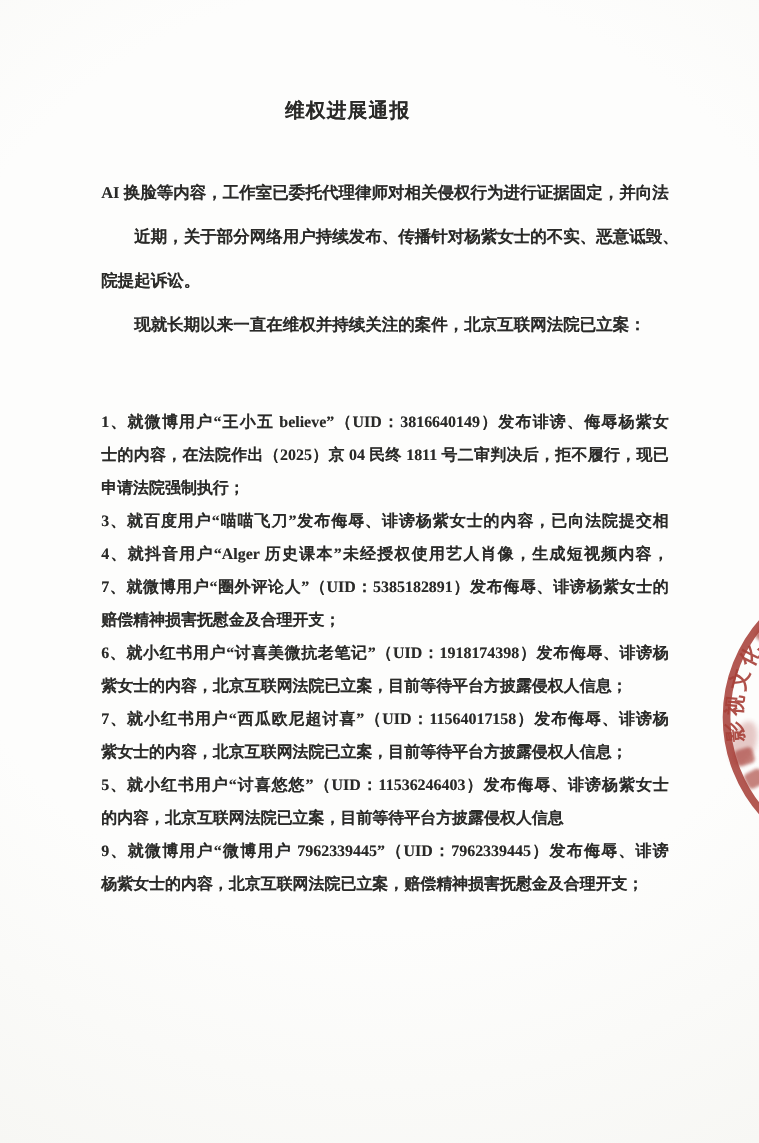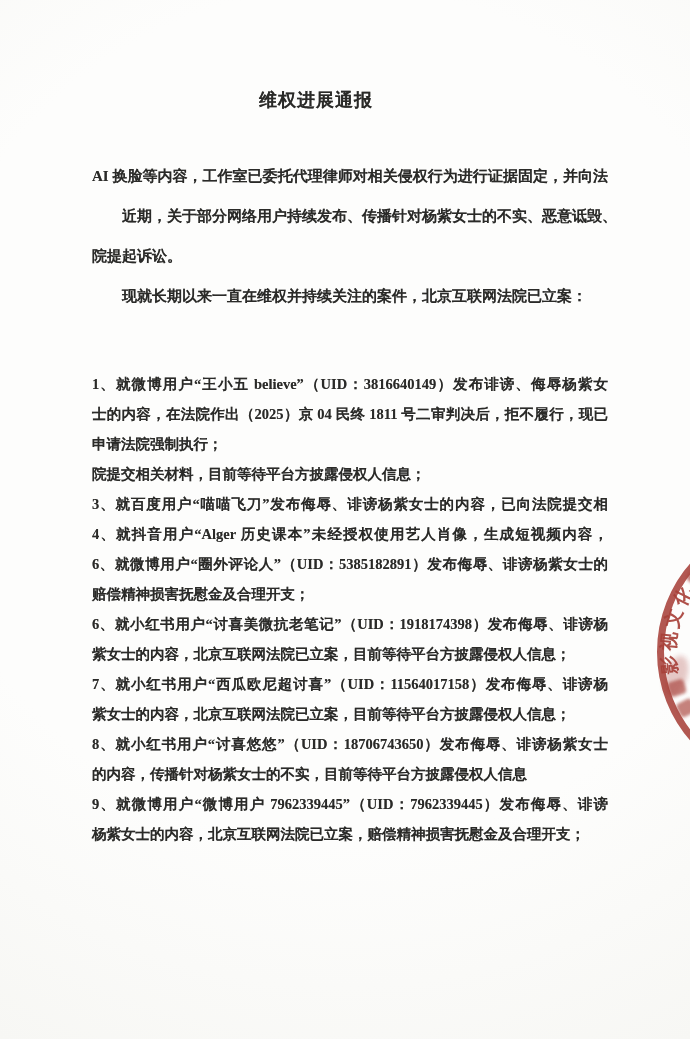--- a/index.html
+++ b/index.html
@@ -73,43 +73,42 @@
       </div>
     </div>
 
   <div id="cases" class="textblock cases">
       <div class="case-p">
         <div class="ln j">1、就微博用户“王小五 believe”（UID：3816640149）发布诽谤、侮辱杨紫女</div>
         <div class="ln j">士的内容，在法院作出（2025）京 04 民终 1811 号二审判决后，拒不履行，现已</div>
         <div class="ln">申请法院强制执行；</div>
       </div>
       <div class="case-p">
-        <div class="ln">院提交相关材料，目前等待平台方披露侵权人信息；</div>
       </div>
       <div class="case-p">
         <div class="ln j">3、就百度用户“喵喵飞刀”发布侮辱、诽谤杨紫女士的内容，已向法院提交相</div>
       </div>
       <div class="case-p">
         <div class="ln j">4、就抖音用户“Alger 历史课本”未经授权使用艺人肖像，生成短视频内容，</div>
       </div>
       <div class="case-p">
-        <div class="ln j">6、就微博用户“圈外评论人”（UID：5385182891）发布侮辱、诽谤杨紫女士的</div>
+        <div class="ln j">7、就微博用户“圈外评论人”（UID：5385182891）发布侮辱、诽谤杨紫女士的</div>
         <div class="ln">赔偿精神损害抚慰金及合理开支；</div>
       </div>
       <div class="case-p">
         <div class="ln j">6、就小红书用户“讨喜美微抗老笔记”（UID：1918174398）发布侮辱、诽谤杨</div>
         <div class="ln">紫女士的内容，北京互联网法院已立案，目前等待平台方披露侵权人信息；</div>
       </div>
       <div class="case-p">
         <div class="ln j">7、就小红书用户“西瓜欧尼超讨喜”（UID：11564017158）发布侮辱、诽谤杨</div>
         <div class="ln">紫女士的内容，北京互联网法院已立案，目前等待平台方披露侵权人信息；</div>
       </div>
       <div class="case-p">
-        <div class="ln j">8、就小红书用户“讨喜悠悠”（UID：18706743650）发布侮辱、诽谤杨紫女士</div>
-        <div class="ln">的内容，传播针对杨紫女士的不实，目前等待平台方披露侵权人信息</div>
+        <div class="ln j">5、就小红书用户“讨喜悠悠”（UID：11536246403）发布侮辱、诽谤杨紫女士</div>
+        <div class="ln">的内容，北京互联网法院已立案，目前等待平台方披露侵权人信息</div>
       </div>
       <div class="case-p">
         <div class="ln j">9、就微博用户“微博用户 7962339445”（UID：7962339445）发布侮辱、诽谤</div>
         <div class="ln">杨紫女士的内容，北京互联网法院已立案，赔偿精神损害抚慰金及合理开支；</div>
       </div>
     </div>
 
   <div class="stamp">
     <span class="seal-ring"></span>
     <span class="sc sc0">化</span>

